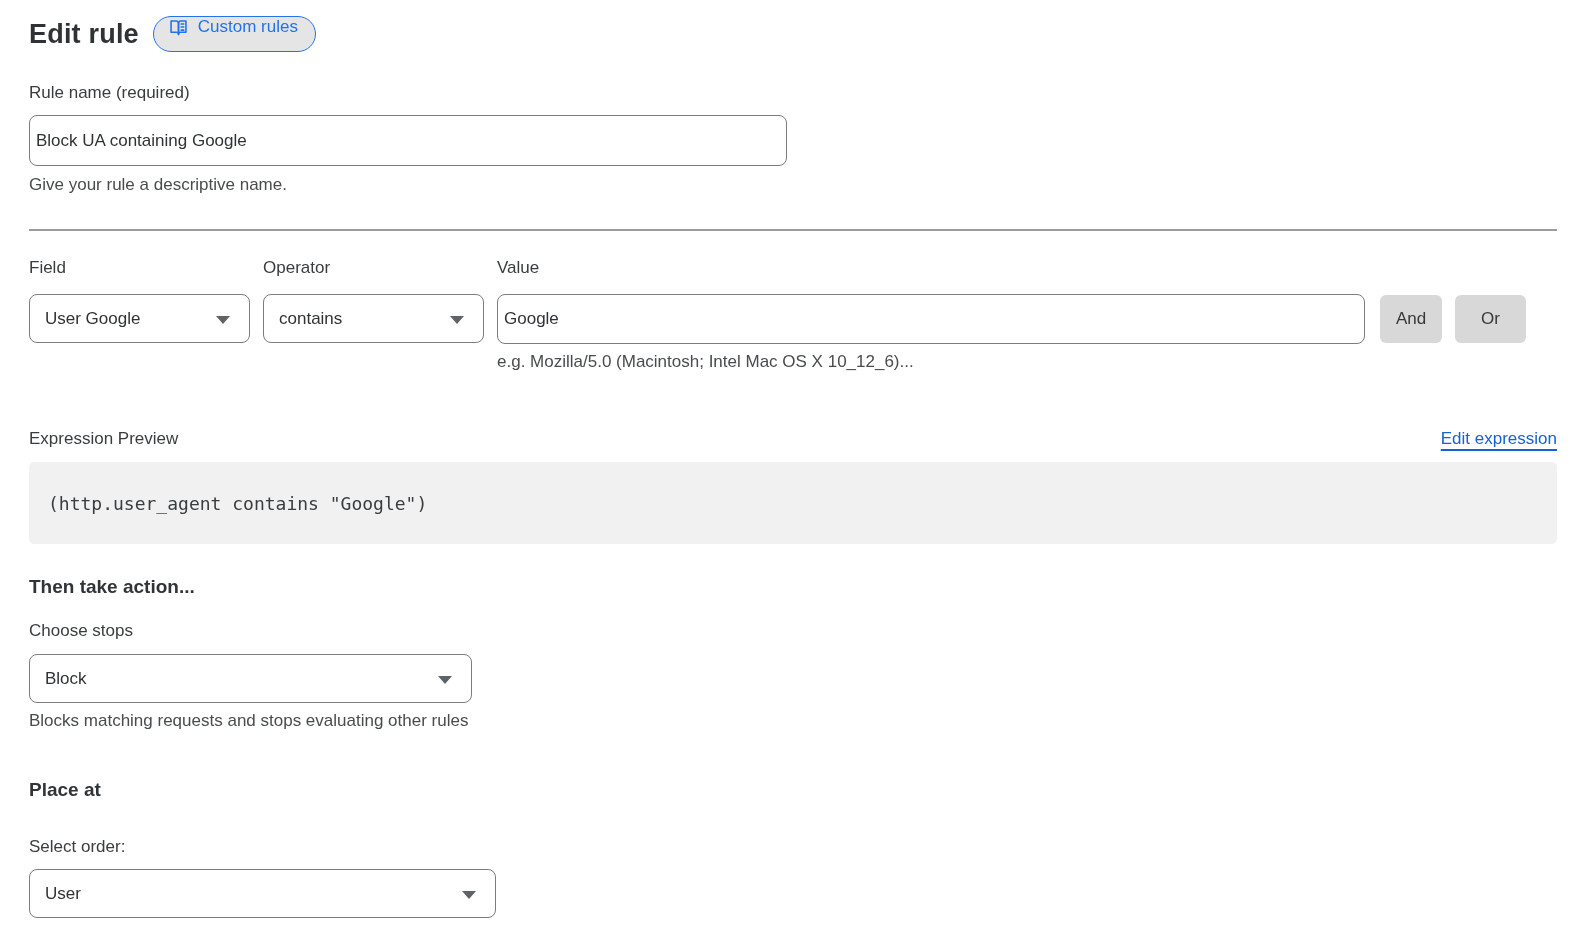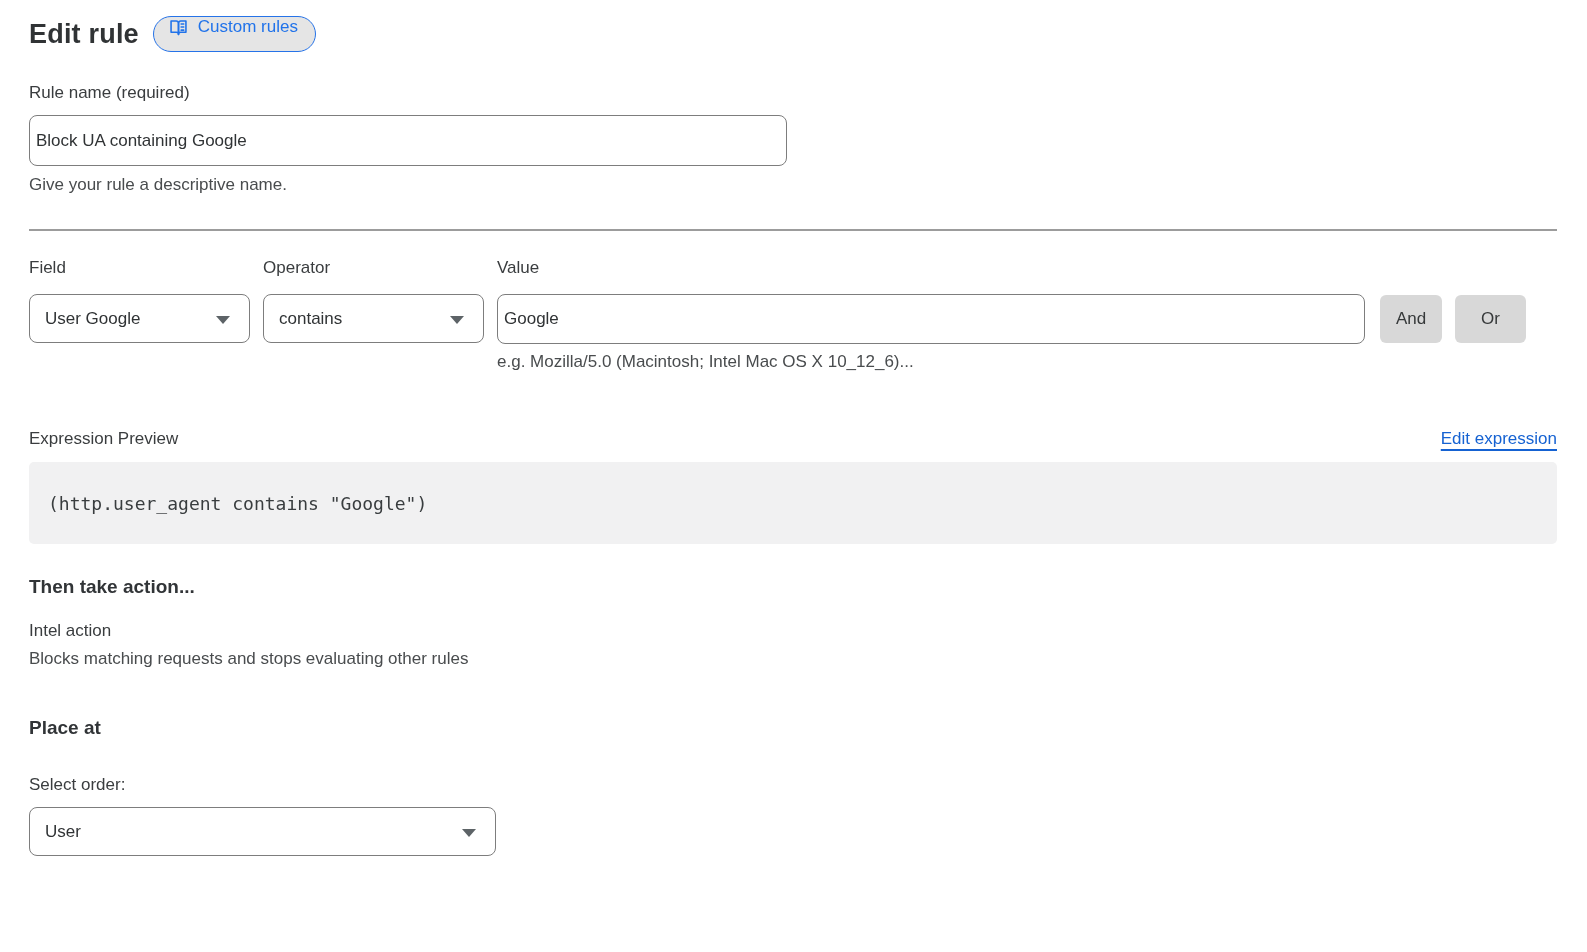--- a/index.html
+++ b/index.html
@@ -165,21 +165,25 @@
     <div class="preview-header">
       <div class="field-label">Expression Preview</div>
       <a class="edit-link">Edit expression</a>
     </div>
     <div class="code-block">
       <span class="code-text">(http.user_agent contains "Google")</span>
     </div>
 
     <div class="action-section">
       <div class="section-heading">Then take action...</div>
-      <div class="field-label">Intel action</div>
+      <div class="field-label">Choose stops</div>
+      <div class="select-box">
+        <span class="select-value">Block</span>
+        <span class="caret"></span>
+      </div>
       <div class="helper-text">Blocks matching requests and stops evaluating other rules</div>
     </div>
 
     <div class="placement-section">
       <div class="section-heading">Place at</div>
       <div class="field-label">Select order:</div>
       <div class="select-box">
         <span class="select-value">User</span>
         <span class="caret"></span>
       </div>

